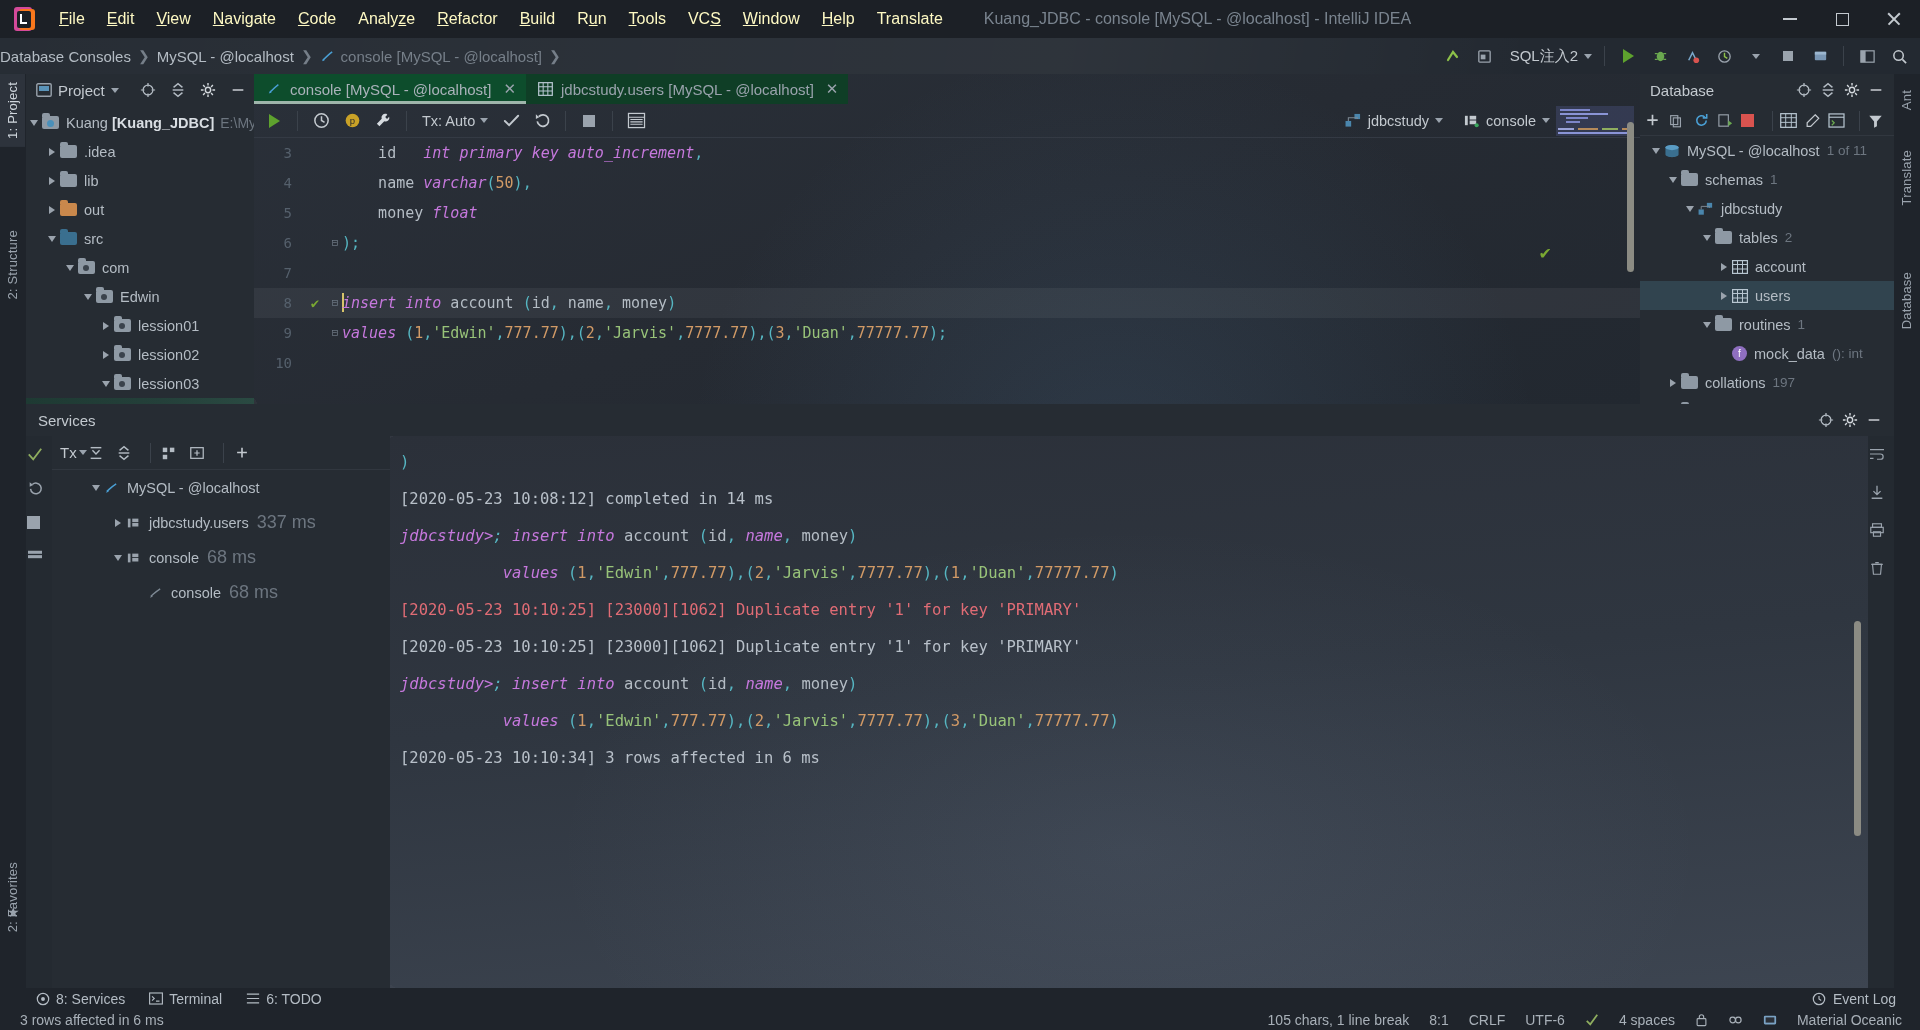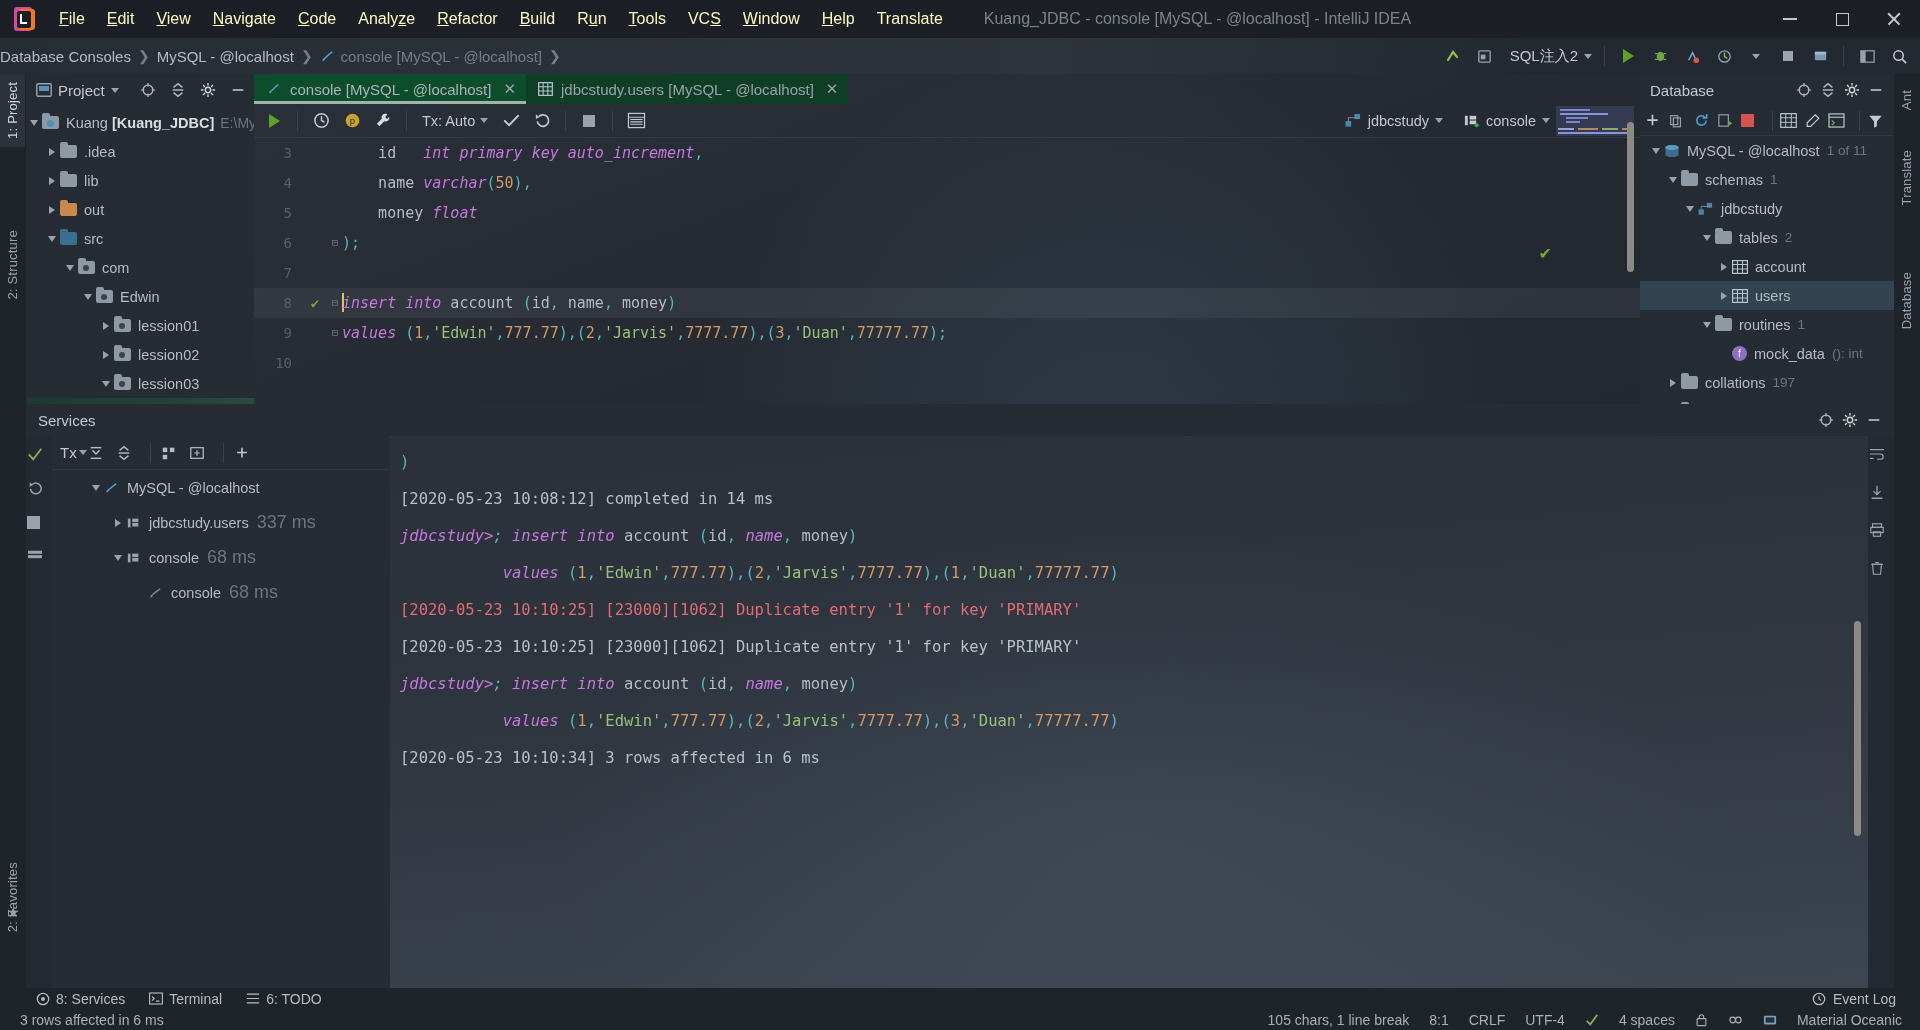--- a/index.html
+++ b/index.html
@@ -1010,21 +1010,21 @@
       <span>Event Log</span>
     </div>
   </div>
 
   <div class="statusbar">
     <span class="sbi">3 rows affected in 6 ms</span>
     <div class="sb-right">
       <span class="sbi">105 chars, 1 line break</span>
       <span class="sbi">8:1</span>
       <span class="sbi">CRLF</span>
-      <span class="sbi">UTF-4</span>
+      <span class="sbi">UTF-6</span>
       <span class="sbi">
         <svg width="14" height="14" viewBox="0 0 16 16">
             <path d="M2 9 L6 13 L14 2" stroke="#8fae5f" stroke-width="2" fill="none"></path>
           </svg>
       </span>
       <span class="sbi">4 spaces</span>
       <span class="sbi">
         <svg width="13" height="14" viewBox="0 0 14 16">
             <rect x="2" y="6.5" width="10" height="8" rx="1" fill="none" stroke="#a8b0b8" stroke-width="1.3"></rect>
             <path d="M4.5 6.5V4.5a2.5 2.5 0 0 1 5 0v2" fill="none" stroke="#a8b0b8" stroke-width="1.3"></path>

